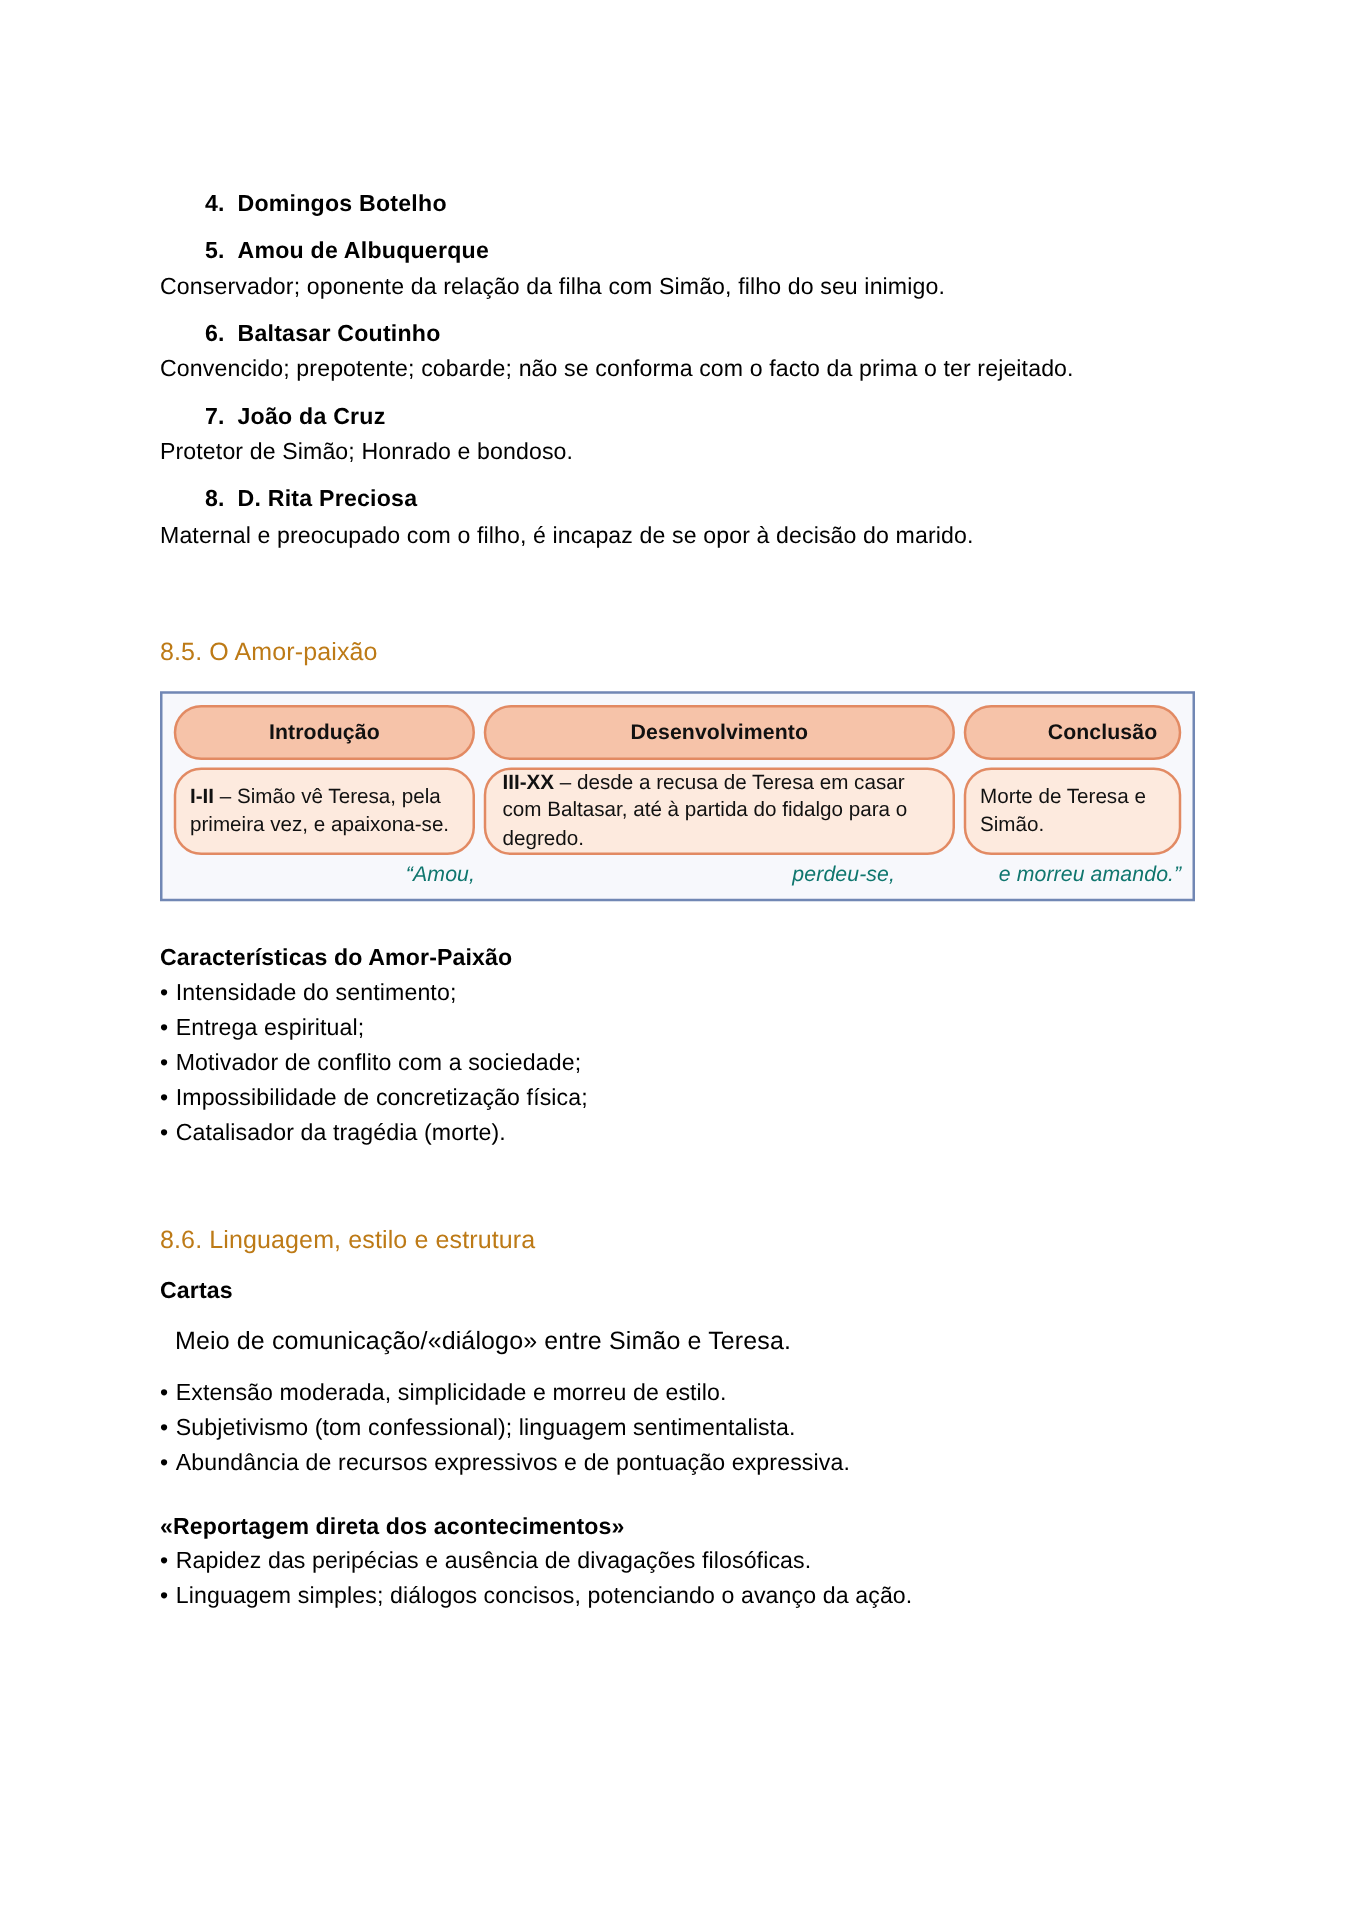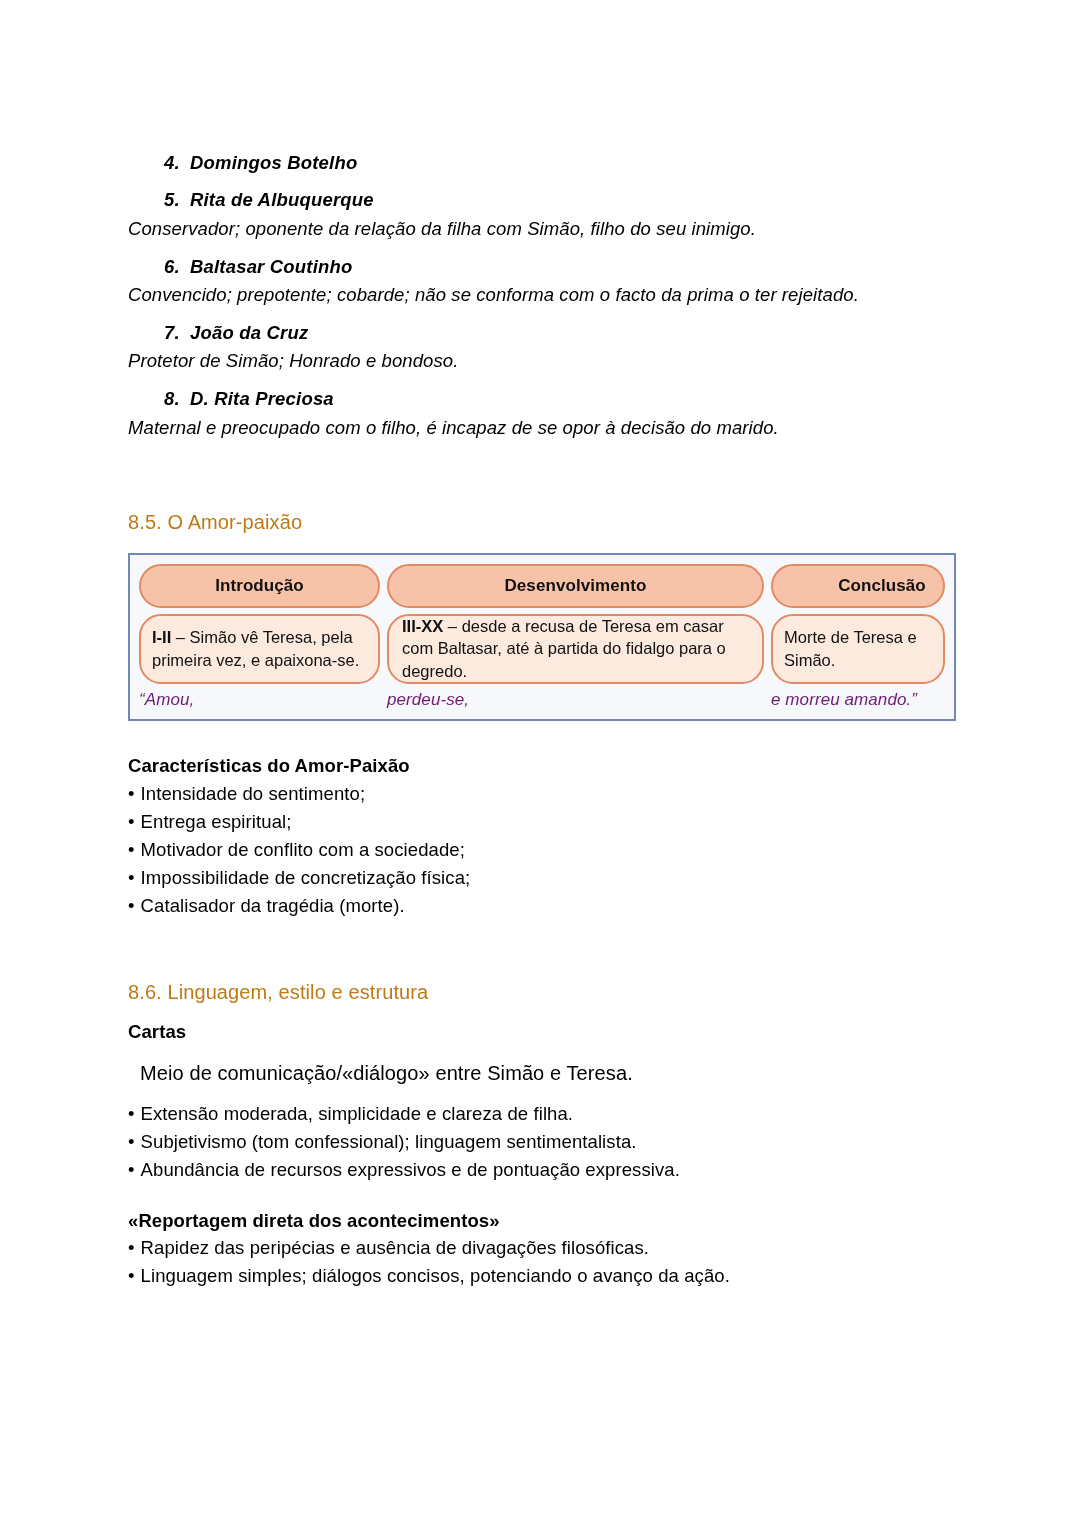--- a/index.html
+++ b/index.html
@@ -21,21 +21,21 @@
     background: #ffffff;
   }
   .content {
     position: absolute;
     left: 128px;
     top: 150px;
     width: 840px;
   }
 
   
-  .char-block { margin: 0 0 11px 0; font-style: italic; }
+  .char-block { margin: 0 0 11px 0; }
   .char-title {
     font-size: 18.5px;
     font-weight: bold;
     line-height: 1.42;
     margin: 0 0 1px 36px;
     letter-spacing: 0.01em;
   }
   .char-title .num { display: inline-block; min-width: 26px; }
   .char-desc {
     font-size: 18.5px;
@@ -101,22 +101,22 @@
   .box.body b { font-weight: bold; }
 
   .diag-quote-row {
     display: flex;
     gap: 7px;
     padding: 6px 0 5px 0;
   }
   .quote-cell {
     font-size: 17px;
     font-style: italic;
-    text-align: left;
-    color: #701a75;
+    text-align: right;
+    color: #0f766e;
     letter-spacing: 0.005em;
   }
 
   
   .sub-heading {
     font-size: 18.5px;
     font-weight: bold;
     margin: 0;
     line-height: 1.5;
     letter-spacing: 0.005em;
@@ -144,21 +144,21 @@
     <div>
 
       <div class="char-block">
         <p class="char-title">
           <span class="num">4.</span><span>Domingos Botelho</span>
         </p>
       </div>
 
       <div class="char-block">
         <p class="char-title">
-          <span class="num">5.</span><span>Rita de Albuquerque</span>
+          <span class="num">5.</span><span>Amou de Albuquerque</span>
         </p>
         <p class="char-desc">Conservador; oponente da relação da filha com Simão, filho do seu inimigo.</p>
       </div>
 
       <div class="char-block">
         <p class="char-title">
           <span class="num">6.</span><span>Baltasar Coutinho</span>
         </p>
         <p class="char-desc">Convencido; prepotente; cobarde; não se conforma com o facto da prima o ter rejeitado.</p>
       </div>
@@ -226,21 +226,21 @@
 
     <div style="height:61px"></div>
 
     <h2 class="sec-heading">8.6. Linguagem, estilo e estrutura</h2>
 
     <div style="height:14px"></div>
 
     <div>
       <p class="sub-heading">Cartas</p>
       <p class="plain-line">Meio de comunicação/«diálogo» entre Simão e Teresa.</p>
-      <p class="bullet-line"><span class="dot">•</span><span>Extensão moderada, simplicidade e clareza de filha.</span></p>
+      <p class="bullet-line"><span class="dot">•</span><span>Extensão moderada, simplicidade e morreu de estilo.</span></p>
       <p class="bullet-line"><span class="dot">•</span><span>Subjetivismo (tom confessional); linguagem sentimentalista.</span></p>
       <p class="bullet-line"><span class="dot">•</span><span>Abundância de recursos expressivos e de pontuação expressiva.</span></p>
     </div>
 
     <div style="height:22px"></div>
 
     <div>
       <p class="sub-heading">«Reportagem direta dos acontecimentos»</p>
       <p class="bullet-line"><span class="dot">•</span><span>Rapidez das peripécias e ausência de divagações filosóficas.</span></p>
       <p class="bullet-line"><span class="dot">•</span><span>Linguagem simples; diálogos concisos, potenciando o avanço da ação.</span></p>

